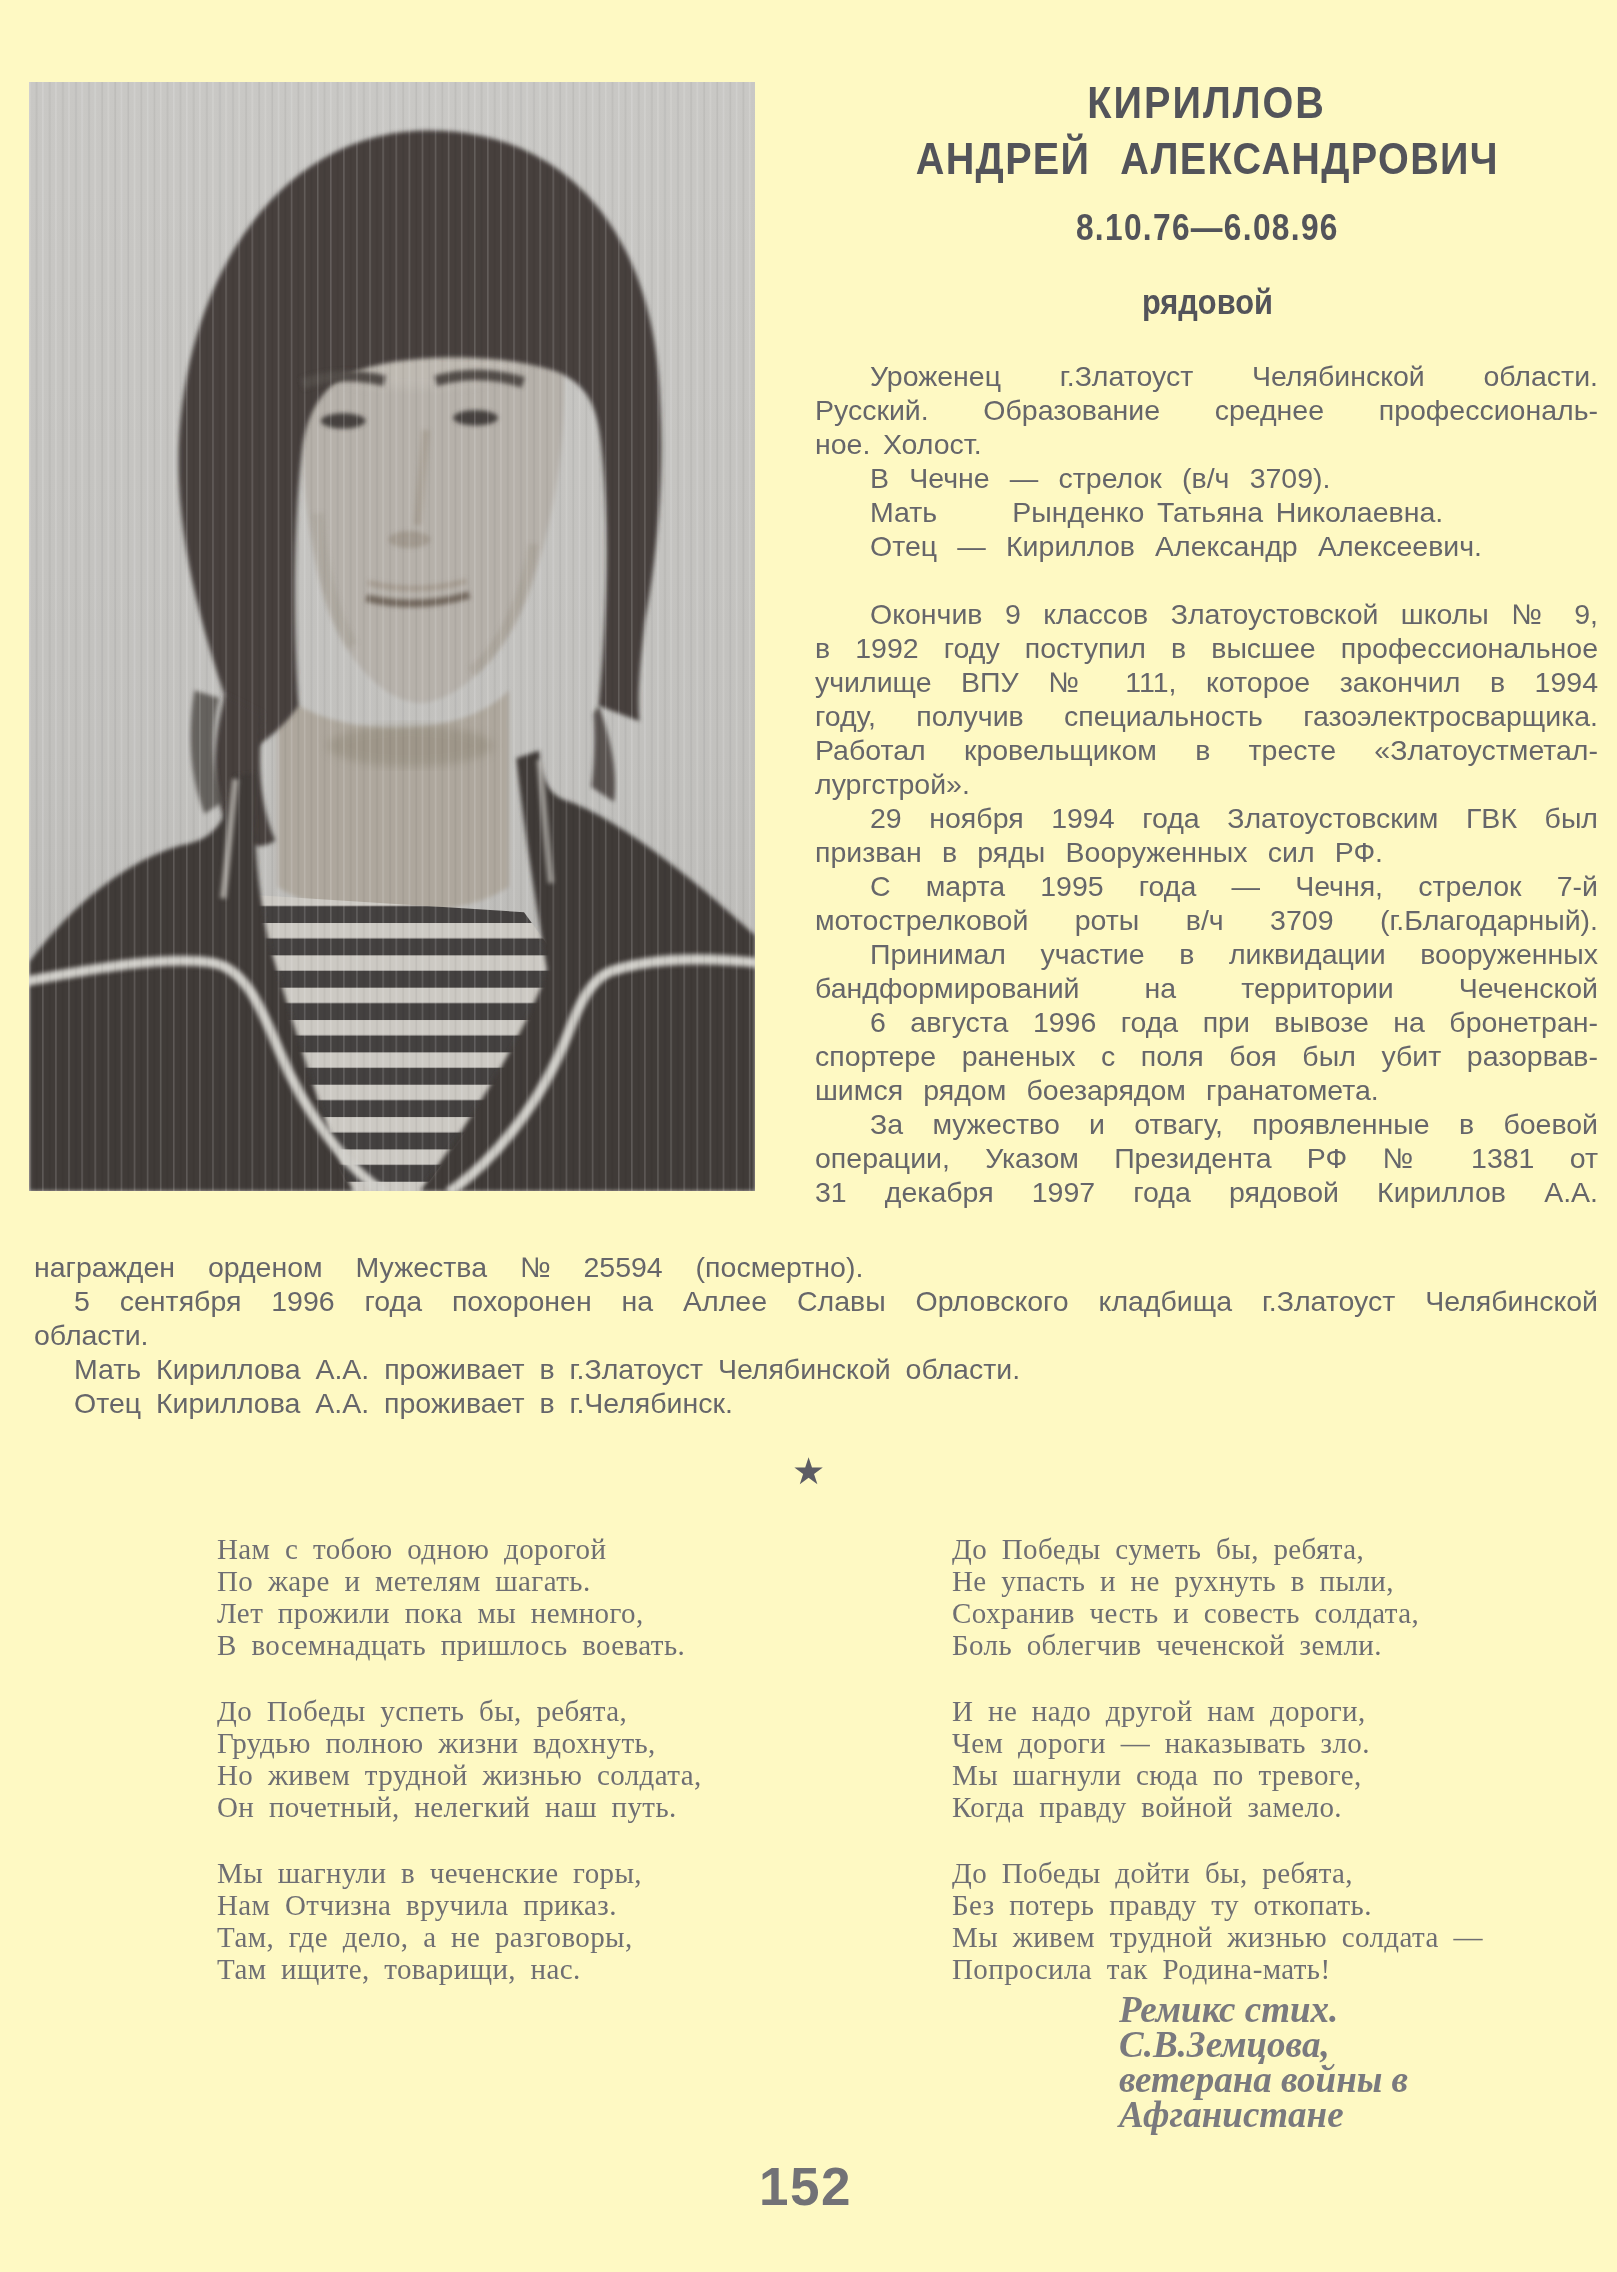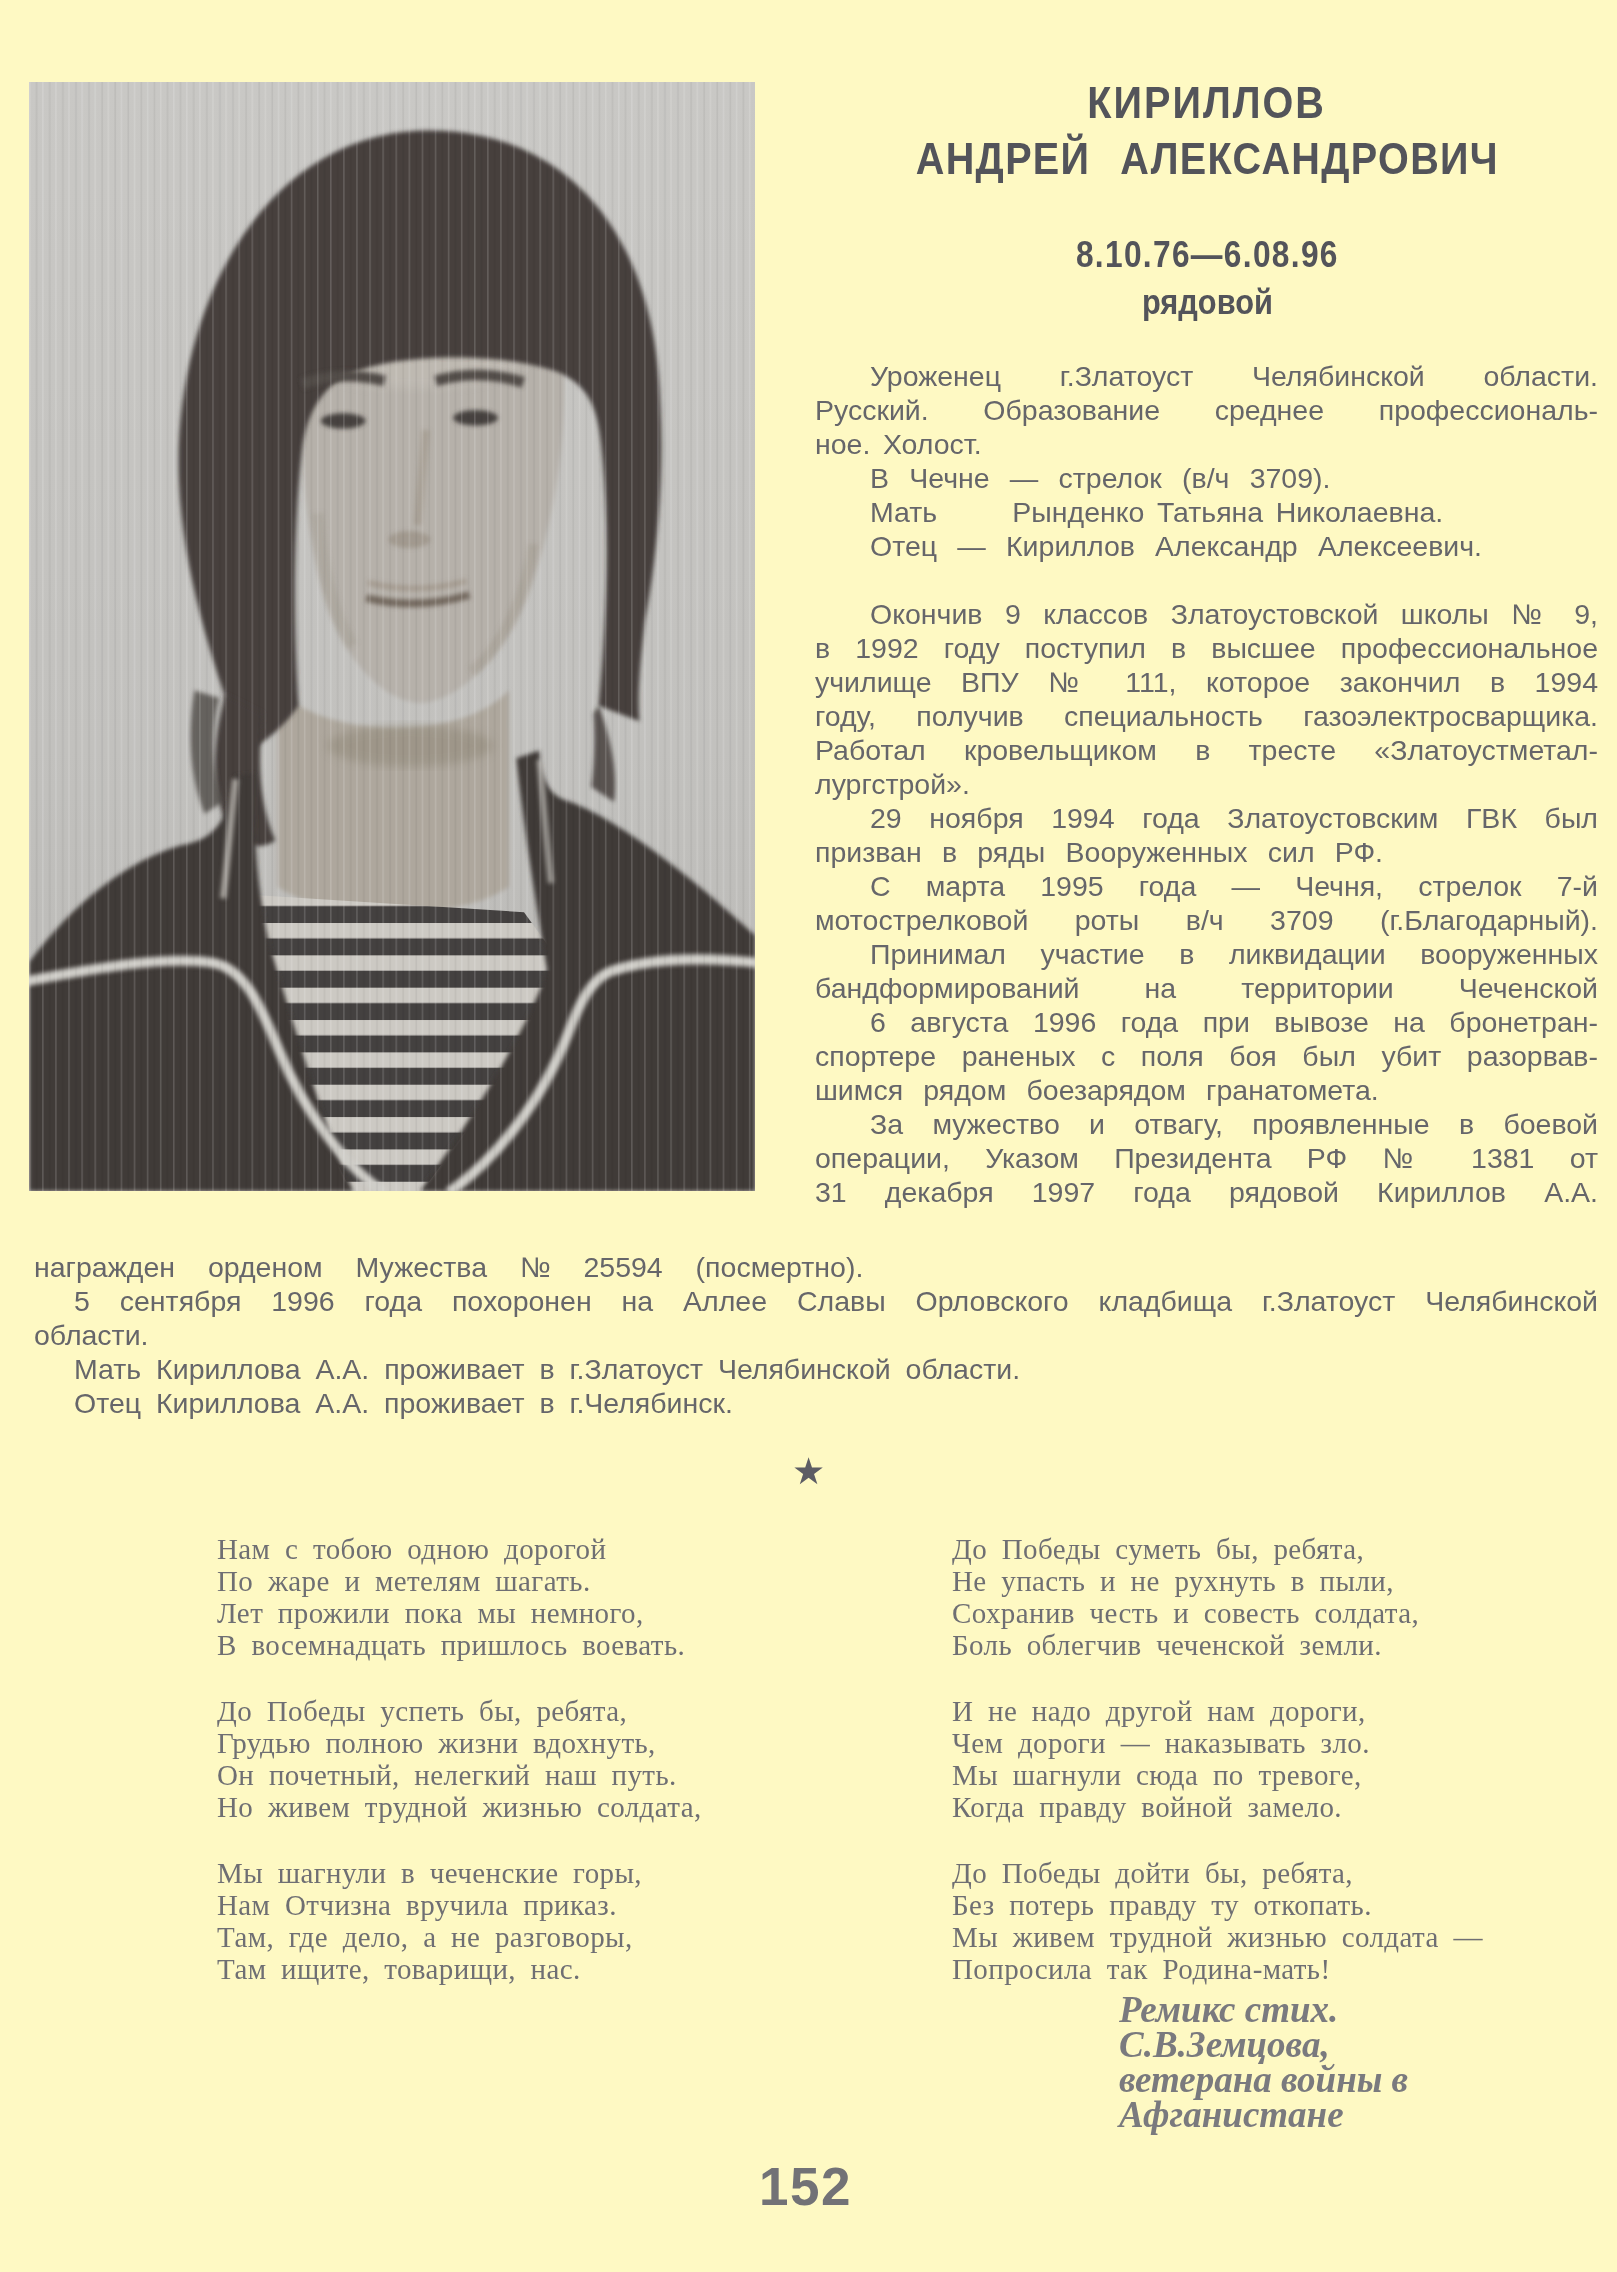--- a/index.html
+++ b/index.html
@@ -9,21 +9,21 @@
   
   .photo{position:absolute;left:28.5px;top:82px;width:726px;height:1109px;}
   .photo svg{display:block;width:100%;height:100%;}
 
   
   .hline{position:absolute;left:815px;width:784px;text-align:center;
          color:#53545a;font-weight:bold;white-space:nowrap;}
   .hline .cond{display:inline-block;transform:scaleX(0.88);transform-origin:50% 50%;}
   .h-surname{top:77px;font-size:45px;letter-spacing:2.3px;}
   .h-name{top:133px;font-size:45px;letter-spacing:1.5px;word-spacing:20px;}
-  .h-dates{top:234px;font-size:36px;letter-spacing:1.5px;}
+  .h-dates{top:207px;font-size:36px;letter-spacing:1.5px;}
   .h-rank{top:282px;font-size:35px;}
 
   
   .bio{position:absolute;left:815px;top:359px;width:783px;
        color:#66666a;font-size:28.5px;line-height:34px;word-spacing:4.6px;}
   .bio .bl{min-height:34px;}
   .just{text-align:justify;text-align-last:justify;}
   .ind{text-indent:55px;}
   .sp{word-spacing:12.3px;}
   .pre{white-space:pre;}
@@ -185,22 +185,22 @@
   <div class="poem poem-left">
     <div class="stanza">
       <div>Нам с тобою одною дорогой</div>
       <div>По жаре и метелям шагать.</div>
       <div>Лет прожили пока мы немного,</div>
       <div>В восемнадцать пришлось воевать.</div>
     </div>
     <div class="stanza">
       <div>До Победы успеть бы, ребята,</div>
       <div>Грудью полною жизни вдохнуть,</div>
+      <div>Но живем трудной жизнью солдата,</div>
       <div>Он почетный, нелегкий наш путь.</div>
-      <div>Но живем трудной жизнью солдата,</div>
     </div>
     <div class="stanza">
       <div>Мы шагнули в чеченские горы,</div>
       <div>Нам Отчизна вручила приказ.</div>
       <div>Там, где дело, а не разговоры,</div>
       <div>Там ищите, товарищи, нас.</div>
     </div>
   </div>
 
   <div class="poem poem-right">

